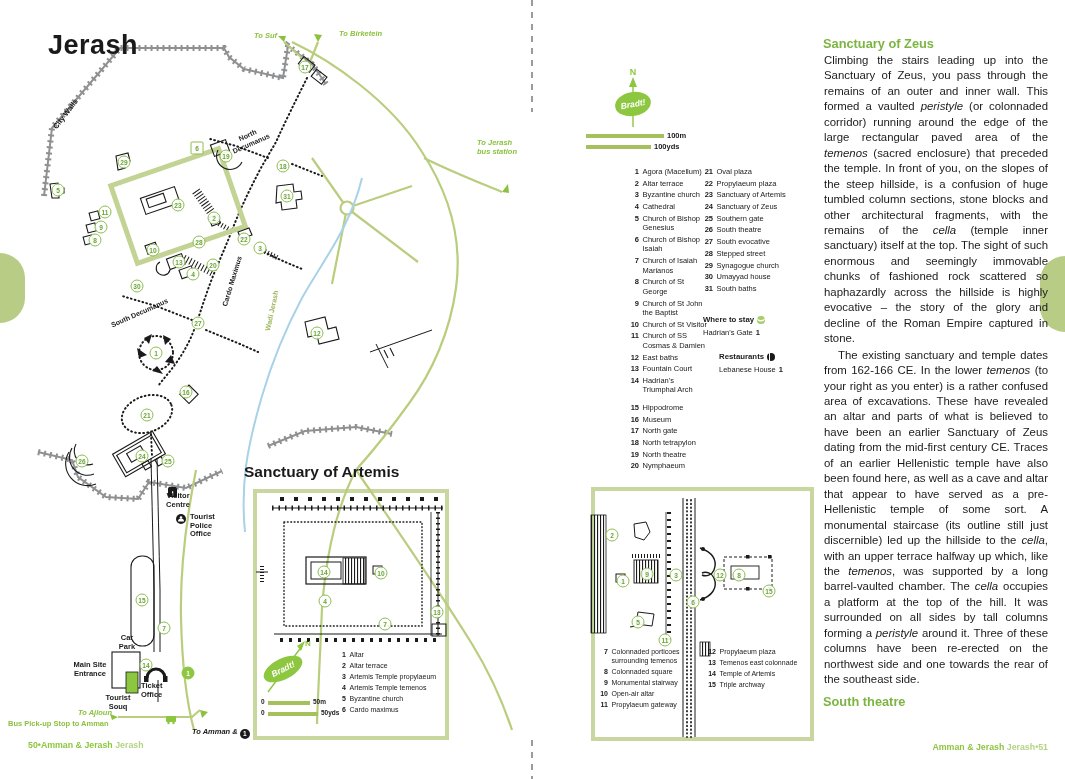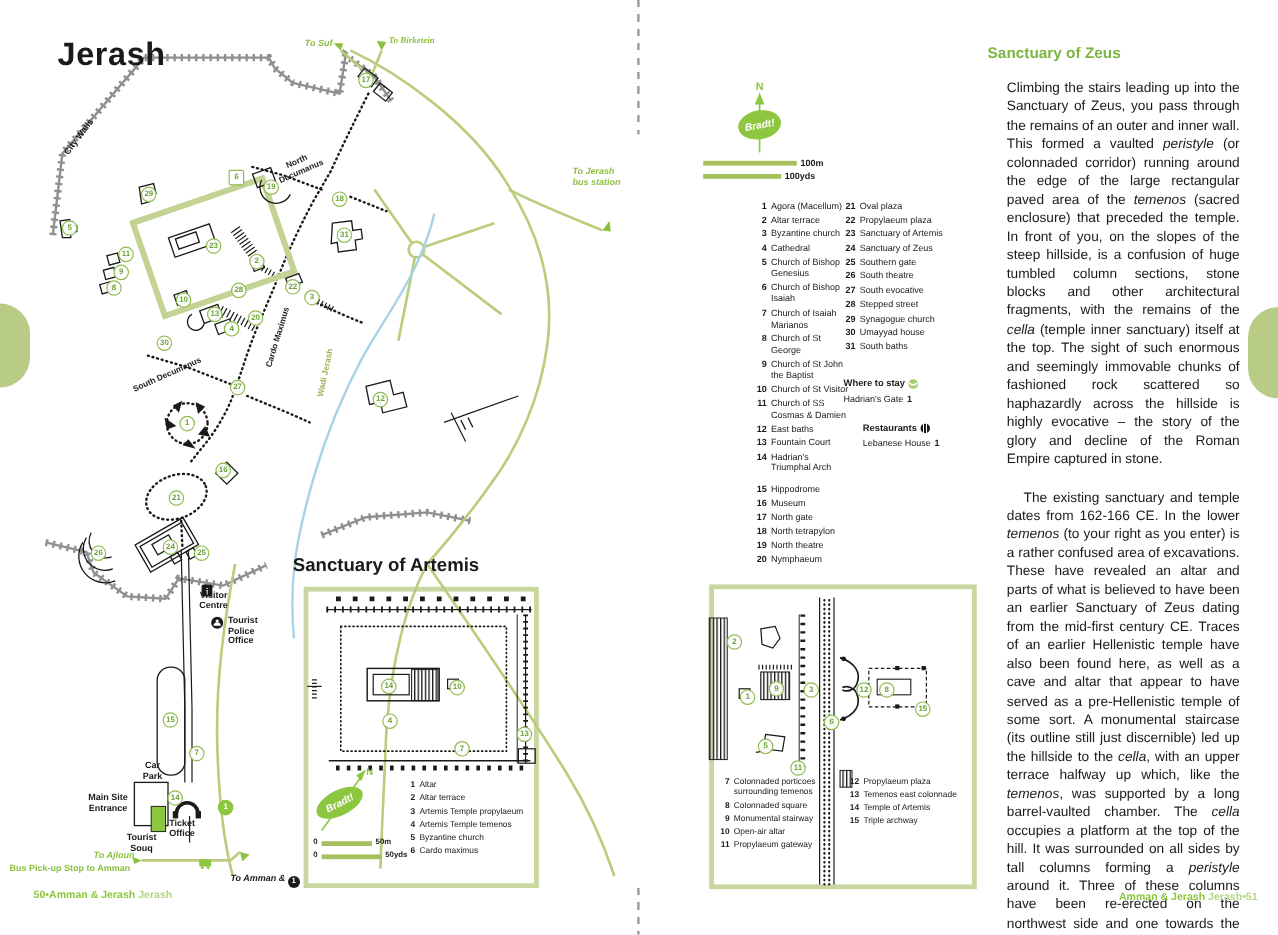--- a/index.html
+++ b/index.html
@@ -50,21 +50,21 @@
   .inset-box{position:absolute;border:4px solid #c8d6a0;background:#fff;}
   
   .bar{position:absolute;height:4px;background:#a5c05c;}
   .bar-label{position:absolute;font-size:7.5px;font-weight:bold;}
   .bar-label.sm{font-size:6.5px;}
   
   #article{position:absolute;left:823px;top:37px;width:226px;font-size:11.4px;line-height:15.45px;
            text-align:justify;}
   #article h2{font-size:12.8px;line-height:14px;color:#7cb542;margin:0 0 2px 0;}
   #article h2.second{margin-top:7px;}
-  #article p{margin:16px;}
+  #article p{margin:1px;}
   #article p.indent{text-indent:14px;}
   #article i{font-style:italic;}
   
   .footer{position:absolute;font-size:8.8px;font-weight:bold;color:#8dc63f;}
   .footer .lt{color:#b5d483;font-weight:bold;}
   svg text{font-family:"Liberation Sans",sans-serif;}
 </style>
 </head>
 <body>
 
@@ -272,21 +272,21 @@
       <rect x="746" y="555" width="3.5" height="3.5"></rect>
         <rect x="746" y="587" width="3.5" height="3.5"></rect>
       <rect x="768" y="555" width="3.5" height="3.5"></rect>
         <rect x="768" y="587" width="3.5" height="3.5"></rect>
     </g>
   </svg>
 
   <div class="abs" id="jerash-title" style="left:48px;top:30px;z-index:2;">Jerash</div>
   <div class="abs map-label rot" style="left:52px;top:126px;transform:rotate(-53deg);z-index:2;">City Walls</div>
   <div class="abs green-label" style="left:254px;top:32px;z-index:2;">To Suf</div>
-  <div class="abs green-label" style="left:324px;top:30px;z-index:2;font-family:Liberation Serif, serif;">To Birketein</div>
+  <div class="abs green-label" style="left:339px;top:30px;z-index:2;">To Birketein</div>
   <div class="abs green-label" style="left:477px;top:139px;z-index:2;">To Jerash
 bus station</div>
   <div class="abs map-label rot center" style="left:228px;top:140px;transform:rotate(-24deg);font-size:7px;z-index:2;">North
 Decumanus</div>
   <div class="abs map-label rot" style="left:221px;top:305px;transform:rotate(-73deg);font-size:7px;z-index:2;">Cardo Maximus</div>
   <div class="abs map-label rot" style="left:110px;top:322px;transform:rotate(-24deg);font-size:7px;z-index:2;">South Decumanus</div>
   <div class="abs olive-label rot" style="left:264px;top:330px;transform:rotate(-78deg);z-index:2;">Wadi Jerash</div>
   <div class="abs map-label center" style="left:158px;top:492px;width:40px;z-index:2;">Visitor
 Centre</div>
   <div class="abs map-label" style="left:190px;top:513px;z-index:2;">Tourist

